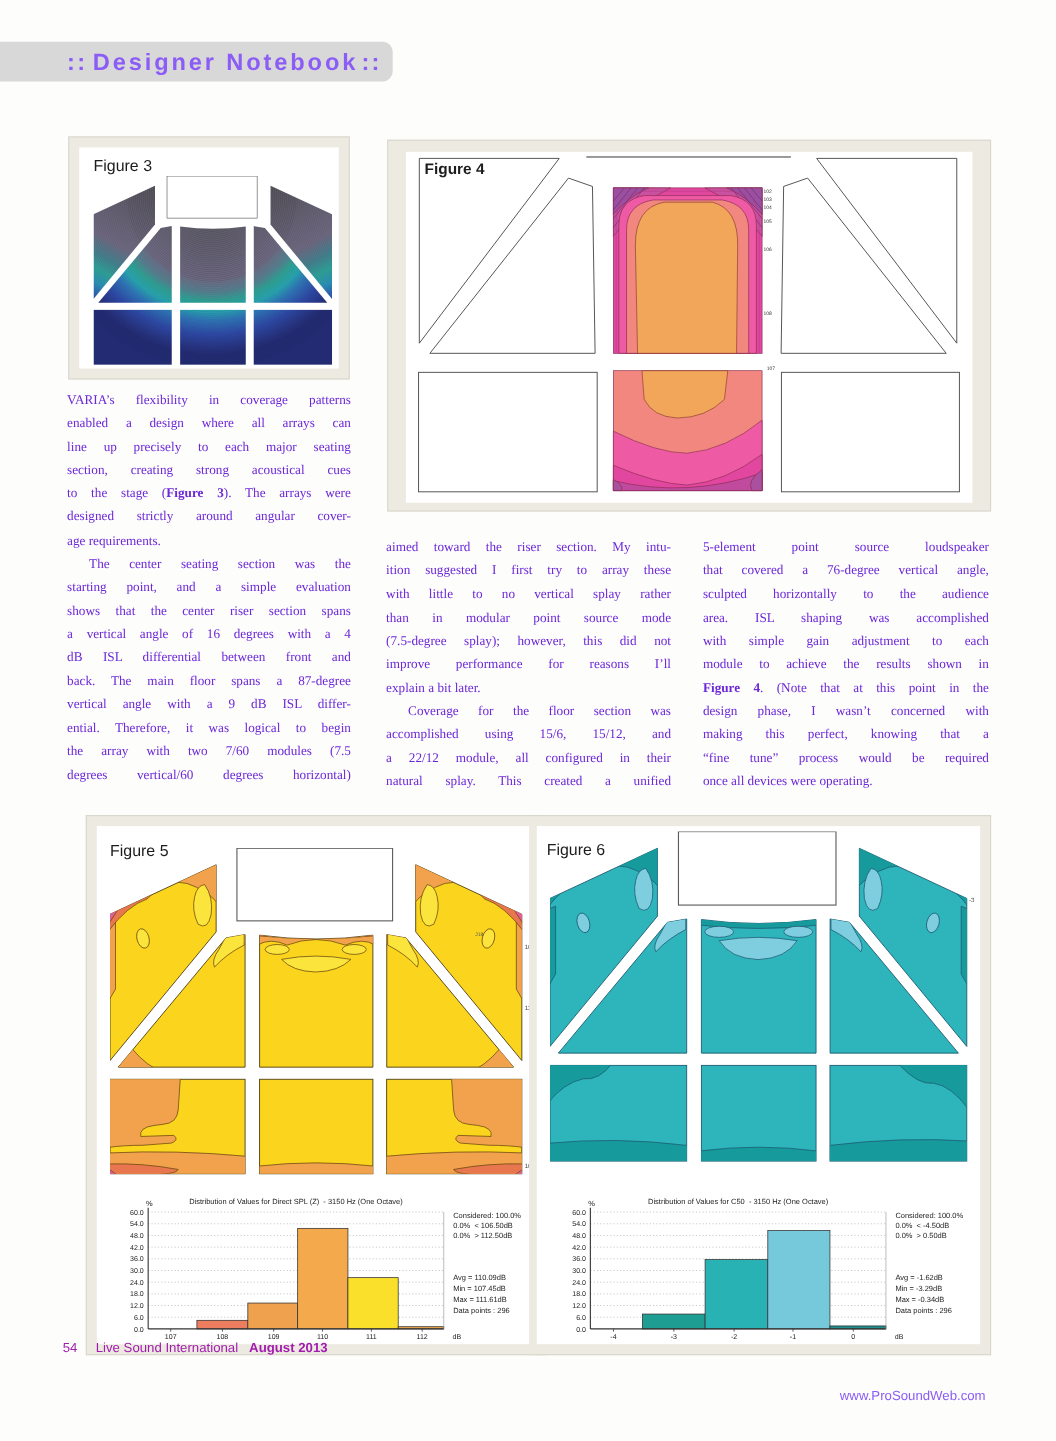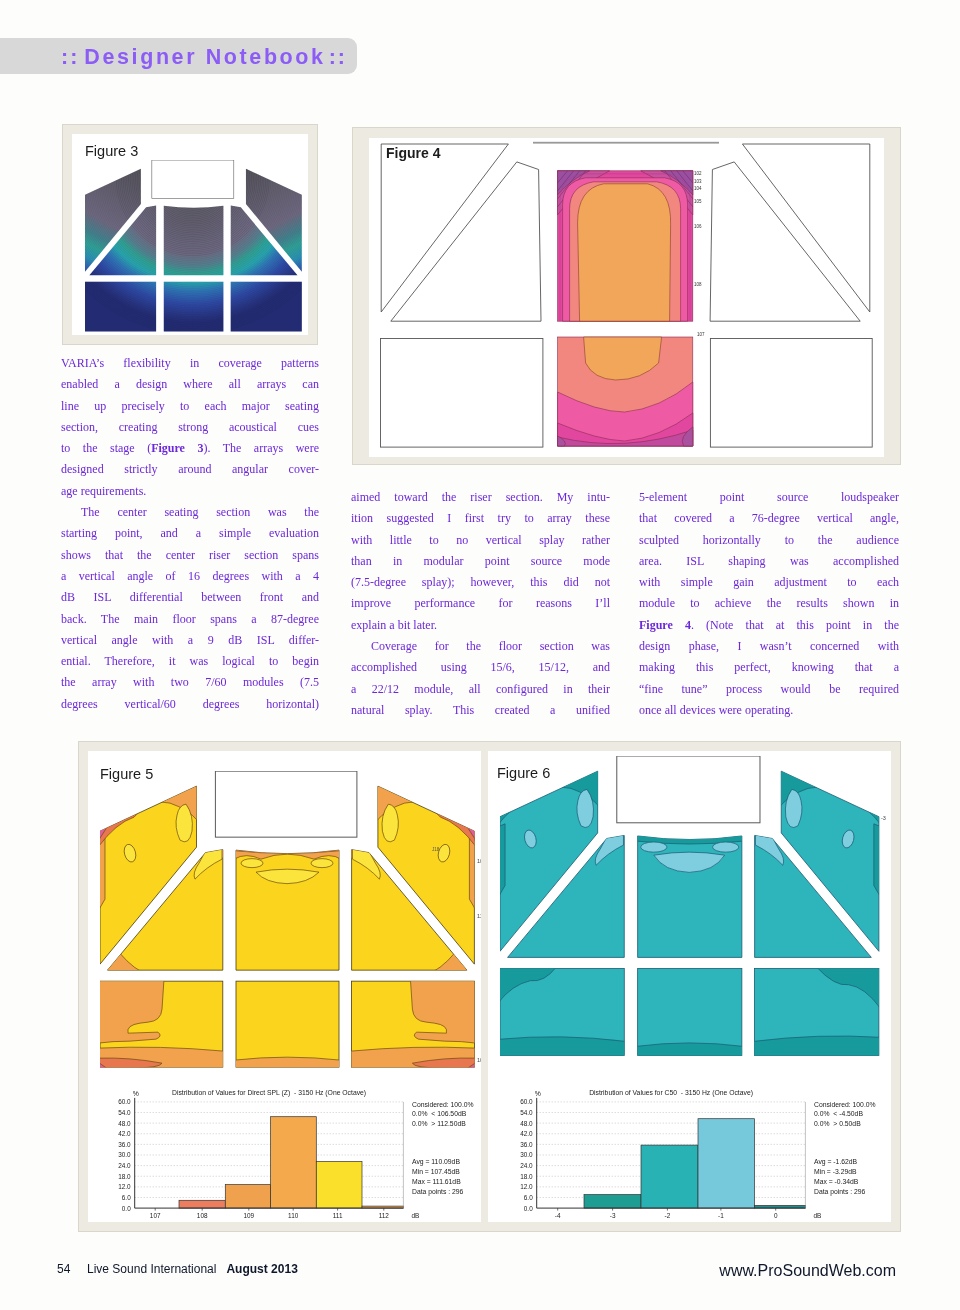--- a/index.html
+++ b/index.html
@@ -576,14 +576,14 @@
       <text x="333" y="25" font-size="6.8" fill="#222">Considered: 100.0%</text>
       <text x="333" y="34.3" font-size="6.8" fill="#222">0.0%&nbsp;&nbsp;&lt; -4.50dB</text>
       <text x="333" y="43.599999999999994" font-size="6.8" fill="#222">0.0%&nbsp;&nbsp;&gt; 0.50dB</text>
       <text x="333" y="82" font-size="6.8" fill="#222">Avg = -1.62dB</text>
       <text x="333" y="92" font-size="6.8" fill="#222">Min = -3.29dB</text>
       <text x="333" y="102" font-size="6.8" fill="#222">Max = -0.34dB</text>
       <text x="333" y="112" font-size="6.8" fill="#222">Data points : 296</text>
     </svg>
 </div>
 
-<div class="abs" style="left:57px;top:1262px;font-size:12px;color:#0f172a;">54&nbsp;&nbsp;&nbsp;&nbsp;&nbsp;Live Sound International&nbsp;&nbsp; <b>August 2013</b></div>
-<div class="abs" style="right:64px;top:1262px;font-size:16px;color:#0f172a;">www.ProSoundWeb.com</div>
+<div class="abs" style="left:57px;top:1218px;font-size:12px;color:#a21caf;">54&nbsp;&nbsp;&nbsp;&nbsp;&nbsp;Live Sound International&nbsp;&nbsp; <b>August 2013</b></div>
+<div class="abs" style="right:64px;top:1262px;font-size:12px;color:#8b5cf6;">www.ProSoundWeb.com</div>
 
 </body></html>

